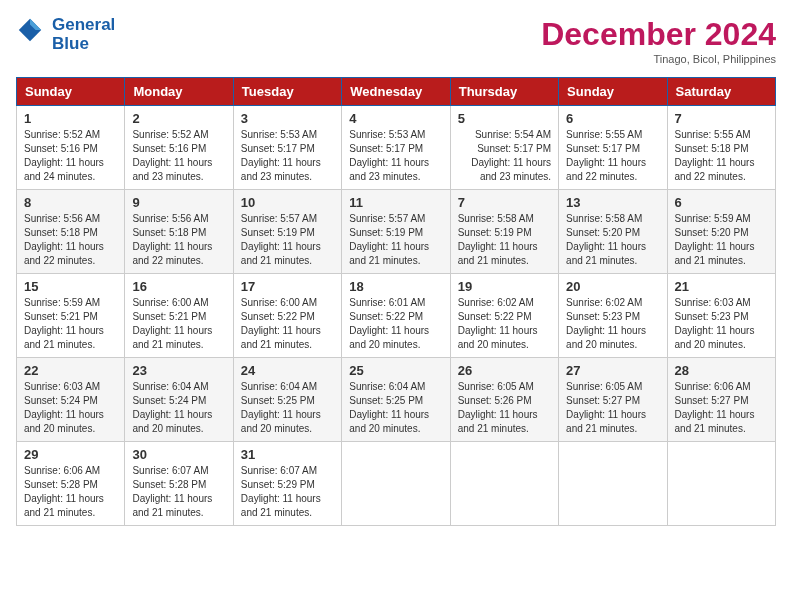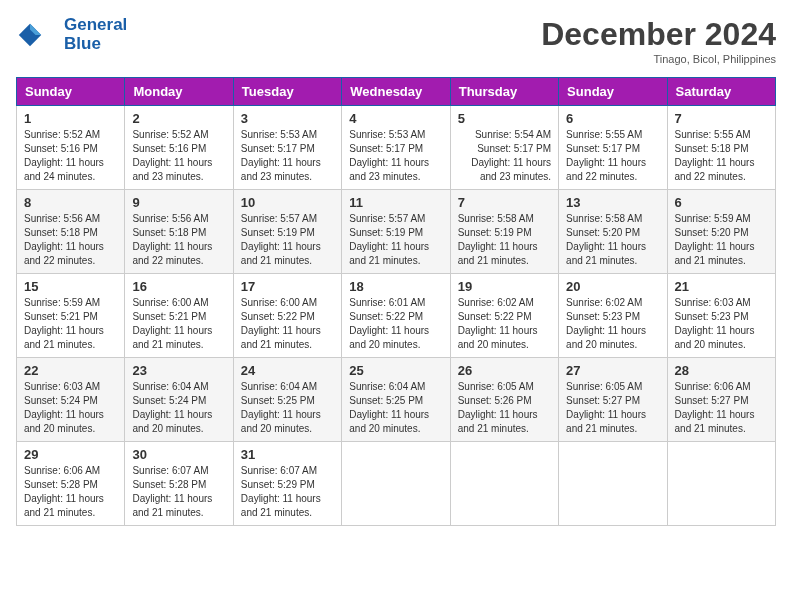--- a/index.html
+++ b/index.html
@@ -11,46 +11,46 @@
       padding: 16px;
     }
     .header-area {
       display: flex;
       justify-content: space-between;
       align-items: flex-start;
       margin-bottom: 12px;
     }
     .logo {
       display: flex;
-      align-items: center;
-      gap: 20px;
+      align-items: flex-start;
+      gap: 8px;
     }
     .logo-icon {
       width: 28px;
       height: 28px;
     }
     .title-area {
       text-align: right;
     }
     .month-year {
       font-size: 32px;
       font-weight: bold;
-      color: #404040;
+      color: #be185d;
     }
     .location {
       font-size: 11px;
       color: #555;
     }
     .calendar-table {
       width: 100%;
       border-collapse: collapse;
       border: 1px solid #ccc;
     }
     .calendar-table th {
-      background-color: #a21caf;
+      background-color: #b91c1c;
       color: #fff;
       text-align: left;
       padding: 6px 8px;
       font-size: 13px;
       font-weight: bold;
       border: 1px solid #1a5fa8;
     }
     .calendar-table td {
       vertical-align: top;
       padding: 5px 7px;

